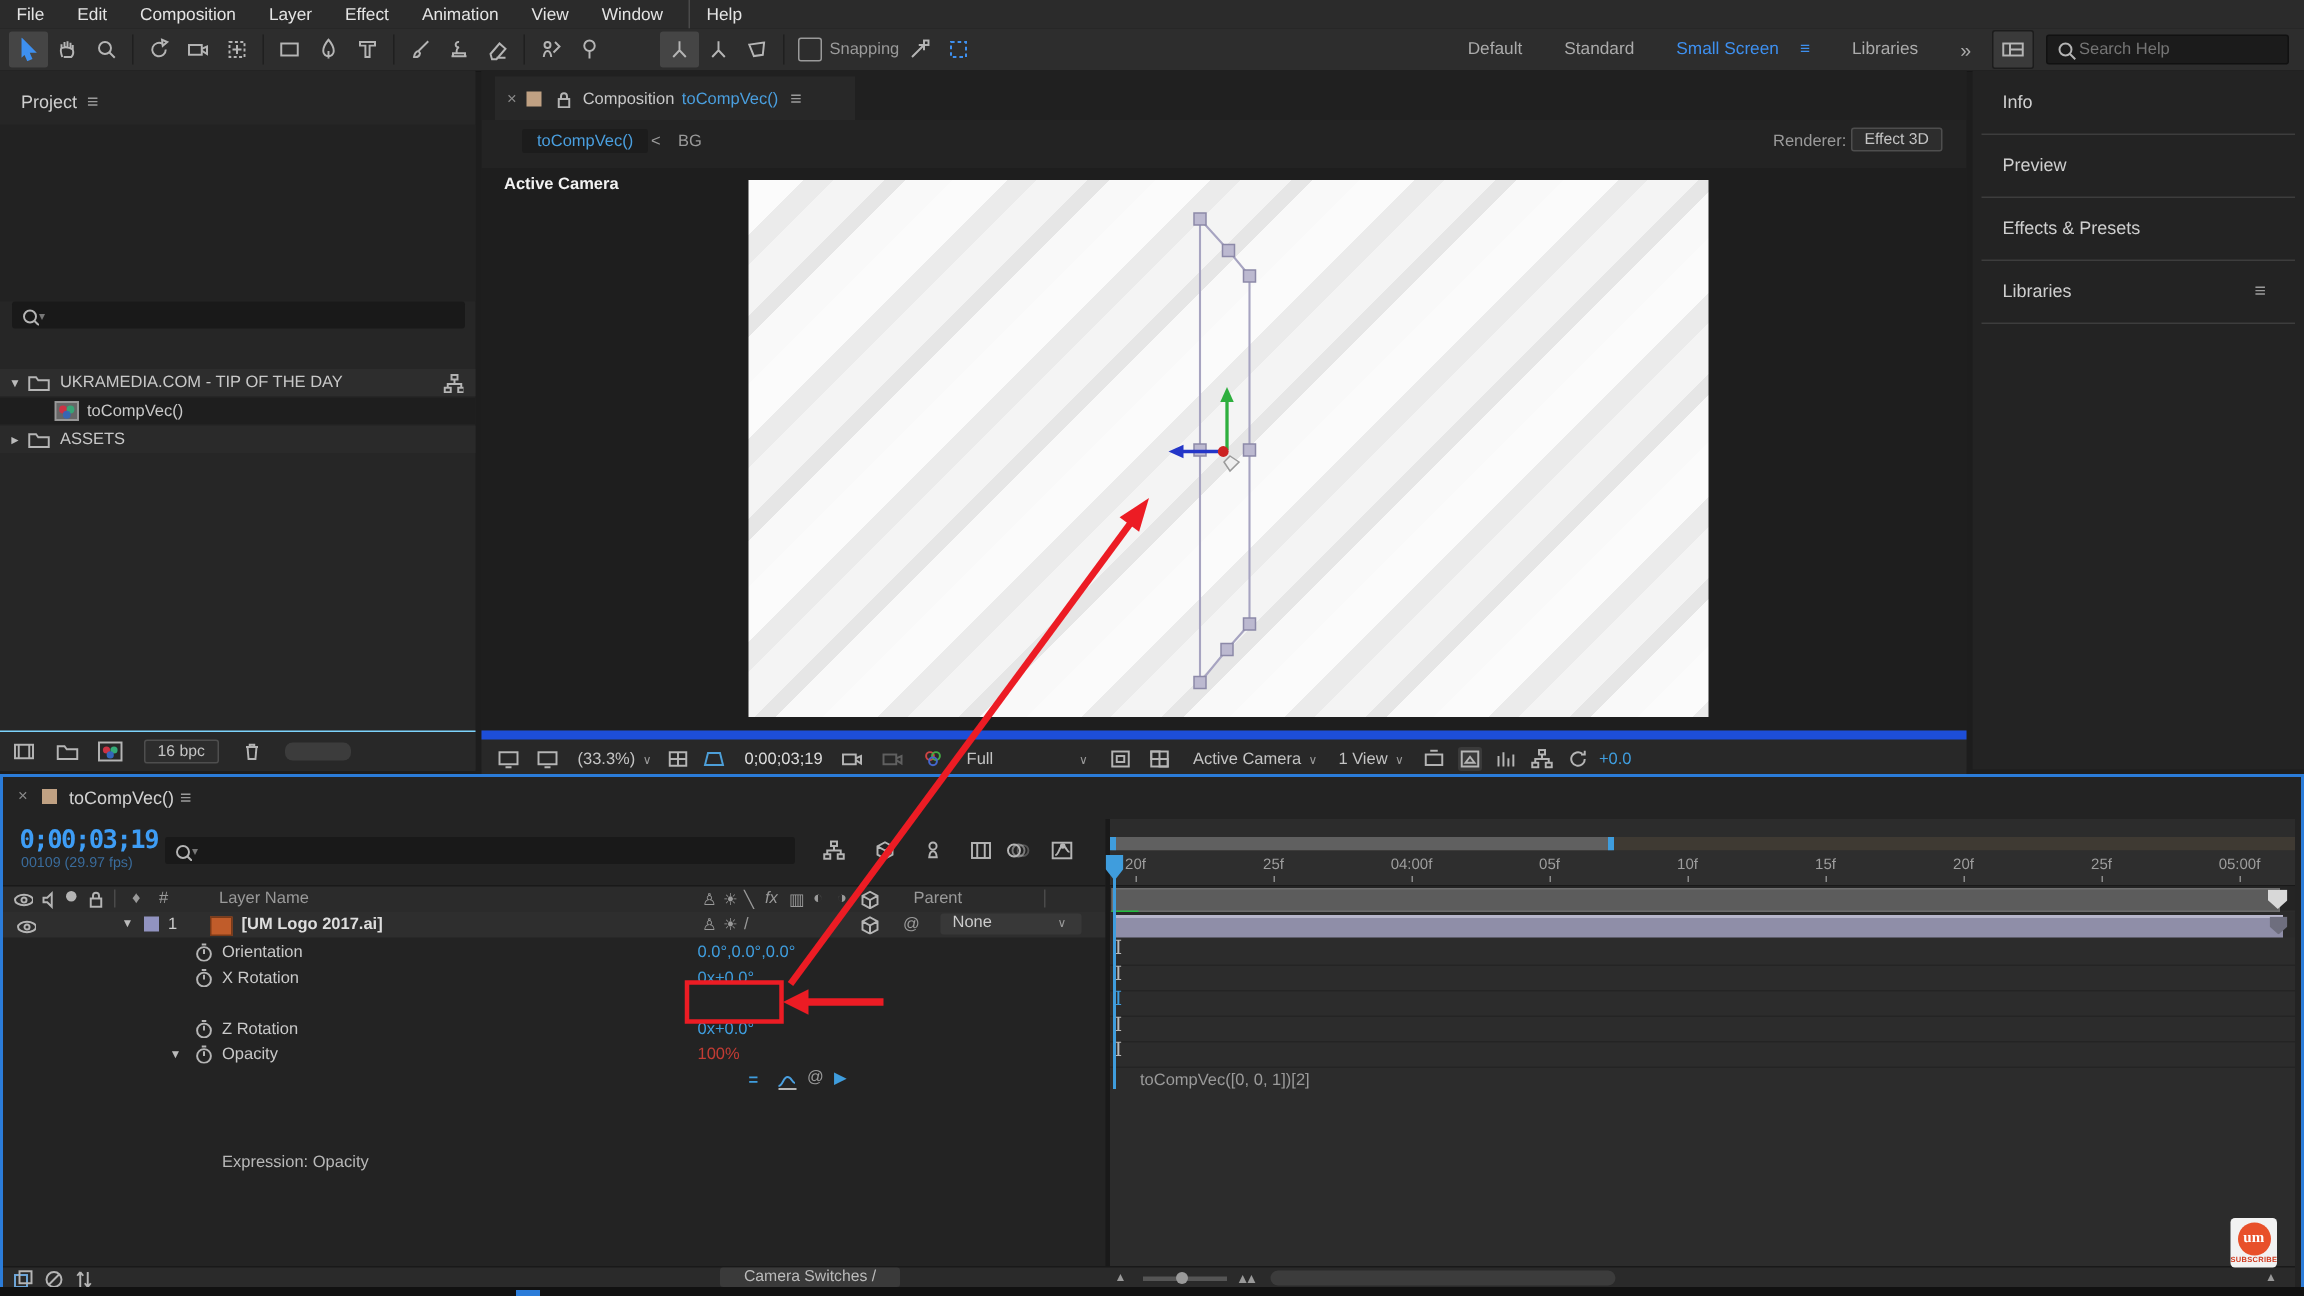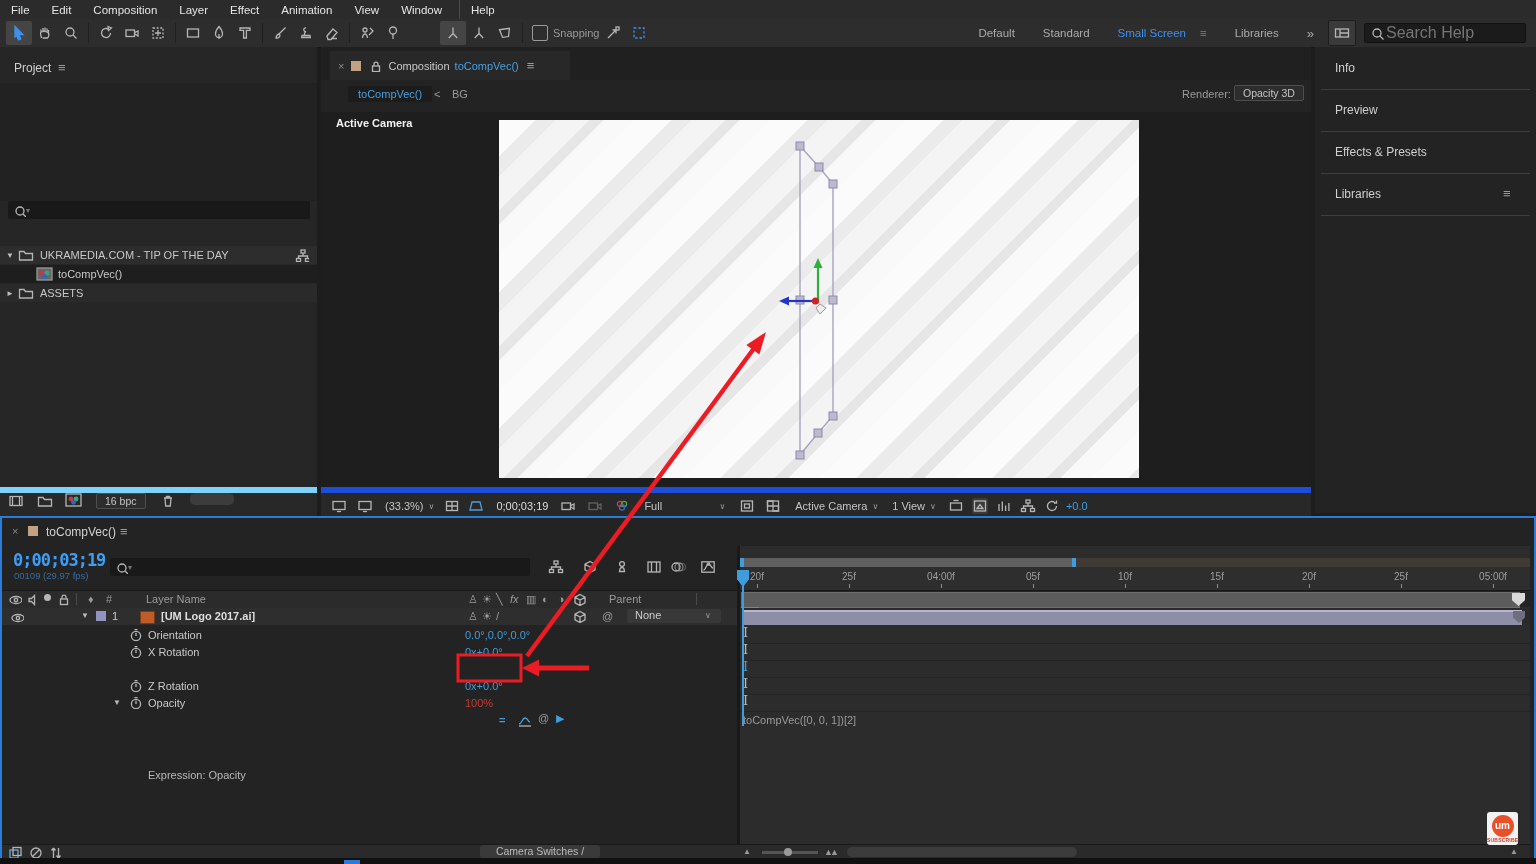--- a/index.html
+++ b/index.html
@@ -14,21 +14,21 @@
   .menubar .mi{padding:0 11px;cursor:default;}
   .menusep{width:1px;height:19px;background:#4a4a4a;margin-left:6px;}
   
   .toolbar{left:0;top:19px;width:1536px;height:28px;background:#2d2d2d;border-bottom:1px solid #171717;display:flex;align-items:center;}
   .tool{width:26px;height:24px;display:flex;align-items:center;justify-content:center;border-radius:2px;}
   .tool.active{background:#454545;}
   .tgsep{width:1px;height:20px;background:#1f1f1f;margin:0 4px;}
   .wsbtn{padding:0 14px;color:#ababab;font-size:11.5px;}
   .wsbtn.active{color:#3E90F0;}
   .searchbox{display:flex;align-items:center;background:#1b1b1b;border:1px solid #111;height:18px;width:150px;padding:0 5px;border-radius:2px;}
-  .searchbox input{background:transparent;border:none;outline:none;color:#bbb;font-size:16px;width:120px;font-family:"Liberation Sans",sans-serif;}
+  .searchbox input{background:transparent;border:none;outline:none;color:#bbb;font-size:11px;width:120px;font-family:"Liberation Sans",sans-serif;}
   
   .panel{background:#232323;}
   .phead{color:#cfcfcf;font-size:12px;}
   .dim{color:#9a9a9a;}
   .blue{color:#4A9FDF;}
   .searchfield{background:#191919;border-radius:2px;height:18px;display:flex;align-items:center;padding:0 5px;color:#888;}
   .row{position:absolute;left:0;width:317px;height:18px;display:flex;align-items:center;}
   .btnbox{border:1px solid #4e4e4e;border-radius:2px;color:#c4c4c4;padding:1px 8px;font-size:10.5px;background:#2d2d2d;}
   .ddchev{color:#9a9a9a;font-size:8px;margin-left:5px;}
   
@@ -41,21 +41,21 @@
   .prow{position:absolute;left:0;width:735px;height:17px;display:flex;align-items:center;color:#c9c9c9;}
   .pval{position:absolute;left:463px;font-size:11px;}
   .vblue{color:#3F9DDD;text-align:center;}
   .vred{color:#C23C34;}
   .ibeam{font-family:"DejaVu Serif","Liberation Serif",serif;font-size:13px;color:#b8b8b8;line-height:10px;}
   .tick{position:absolute;transform:translateX(-50%);color:#9e9e9e;font-size:10px;}
   .tickline{position:absolute;width:1px;height:4px;background:#8a8a8a;}
   .pill{background:#3c3c3c;border-radius:5px;}
   .pentagon{clip-path:polygon(0 0,100% 0,100% 55%,50% 100%,0 55%);}
   .badge{background:#f2f2f2;border-radius:3px;text-align:center;}
-  .badge .circ{width:22px;height:22px;border-radius:50%;background:#e8502a;color:#fff;font-weight:bold;font-size:10px;line-height:22px;margin:3px auto 0;}
+  .badge .circ{width:22px;height:22px;border-radius:50%;background:#e8502a;color:#fff;font-weight:bold;font-size:10px;line-height:22px;margin:3px auto 0;font-family:Liberation Serif, serif;}
   .badge .sub{color:#d03a20;font-weight:bold;font-size:5px;letter-spacing:.2px;}
 </style>
 </head>
 <body>
 
 <div class="screen">
 
 <svg width="0" height="0" style="position:absolute">
   <defs>
     <g id="sym-eye">
@@ -385,21 +385,21 @@
         </svg>
     <span style="margin-left:5px">toCompVec()</span>
   </div>
   <div class="row" style="top:237px;background:#2a2a2a">
     <span style="margin-left:6px;font-size:8px;color:#bbb">►</span>
     <svg class="ic" width="16" height="16" style="margin-left:4px">
           <use href="#sym-folder"></use>
         </svg>
     <span style="margin-left:6px">ASSETS</span>
   </div>
-  <div class="ab" style="left:0;top:440px;width:317px;height:26px;background:#282828;border-top:6px solid #7dd3fc;display:flex;align-items:flex-start">
+  <div class="ab" style="left:0;top:440px;width:317px;height:26px;background:#282828;border-top:1px solid #7dd3fc;display:flex;align-items:center">
     <svg class="ic" width="17" height="16" style="margin-left:8px">
           <use href="#sym-film"></use>
         </svg>
     <svg class="ic" width="16" height="16" style="margin-left:12px">
           <use href="#sym-folder"></use>
         </svg>
     <svg class="ic" width="17" height="15" style="margin-left:12px">
           <rect x="1" y="1" width="15" height="12"></rect>
           <circle cx="6" cy="6" r="2.4" style="fill:#c34;stroke:none"></circle>
           <circle cx="11" cy="6" r="2.4" style="fill:#3a7;stroke:none"></circle>
@@ -426,21 +426,21 @@
       <span class="blue" style="margin-left:5px">toCompVec()</span>
       <span class="dim" style="margin-left:8px;font-size:13px">≡</span>
     </div>
   </div>
 
   <div class="ab" style="left:0;top:33px;width:990px;height:32px">
     <span class="ab blue" style="left:27px;top:6px;background:#1c1c1c;padding:2px 10px;border-radius:2px">toCompVec()</span>
     <span class="ab dim" style="left:113px;top:8px">&lt;</span>
     <span class="ab dim" style="left:131px;top:8px">BG</span>
     <span class="ab dim" style="left:861px;top:8px">Renderer:</span>
-    <span class="ab btnbox" style="left:913px;top:5px">Opacity 3D</span>
+    <span class="ab btnbox" style="left:913px;top:5px">Effect 3D</span>
   </div>
 
   <div class="ab" style="left:0;top:65px;width:990px;height:375px;background:#1e1e1e">
     <span class="ab" style="left:15px;top:5px;color:#f2f2f2;font-weight:bold;font-size:11px">Active Camera</span>
     <div class="ab canvas" style="left:178px;top:8px;width:640px;height:358px">
       <svg width="640" height="358" style="position:absolute;left:0;top:0">
 
         <g stroke="#a7a4c1" stroke-width="1.4" fill="none">
           <path d="M301 26 L320 47 L334 64 V296 L319 313 L301 335 Z"></path>
         </g>
@@ -716,21 +716,21 @@
         </div>
     <div class="ab" style="left:0;top:114px;width:790px;height:17px;border-bottom:1px solid #242424">
           <span class="ab ibeam" style="left:3px;top:2px;color:#3F9DDD">I</span>
         </div>
     <div class="ab" style="left:0;top:131px;width:790px;height:17px;border-bottom:1px solid #242424">
           <span class="ab ibeam" style="left:3px;top:2px">I</span>
         </div>
     <div class="ab" style="left:0;top:148px;width:790px;height:17px;border-bottom:1px solid #242424">
           <span class="ab ibeam" style="left:3px;top:2px">I</span>
         </div>
-    <span class="ab dim" style="left:3px;top:168px">toCompVec([0, 0, 1])[2]</span>
+    <span class="ab dim" style="left:20px;top:168px">toCompVec([0, 0, 1])[2]</span>
 
     <div class="ab" style="left:2px;top:37px;width:2px;height:143px;background:#3F9DDD"></div>
     <div class="ab pentagon" style="left:-3px;top:24px;width:12px;height:17px;background:#3F9DDD"></div>
   </div>
 
   <div class="ab" style="left:0;top:326px;width:1528px;height:14px;background:#2a2a2a;border-top:1px solid #191919">
     <svg class="ic" width="14" height="14" style="position:absolute;left:6px;top:0">
           <use href="#sym-stack"></use>
         </svg>
     <svg class="ic" width="14" height="14" style="position:absolute;left:26px;top:0">

